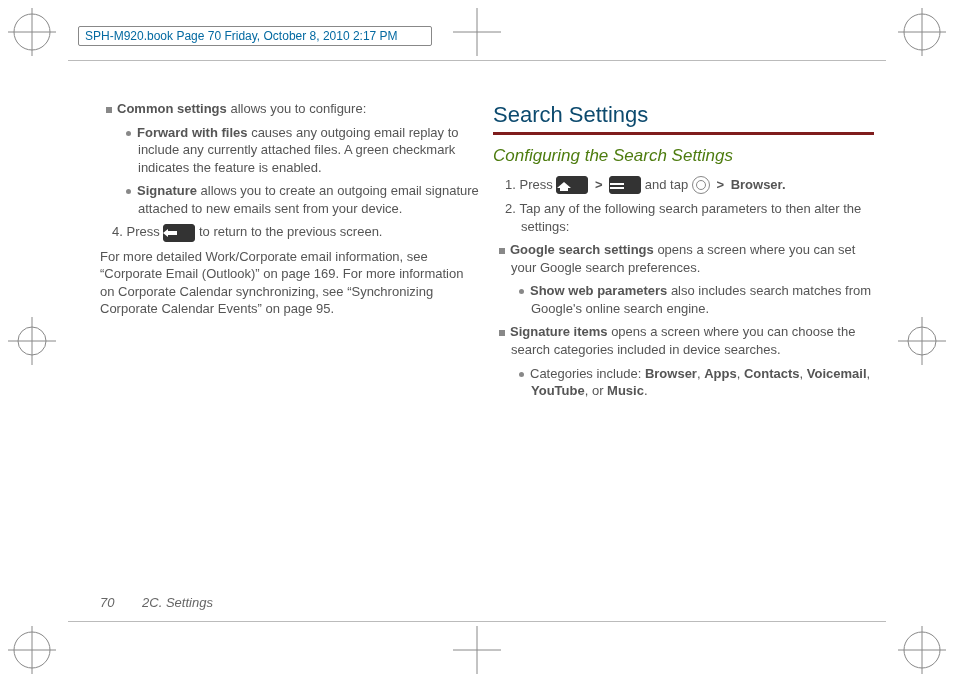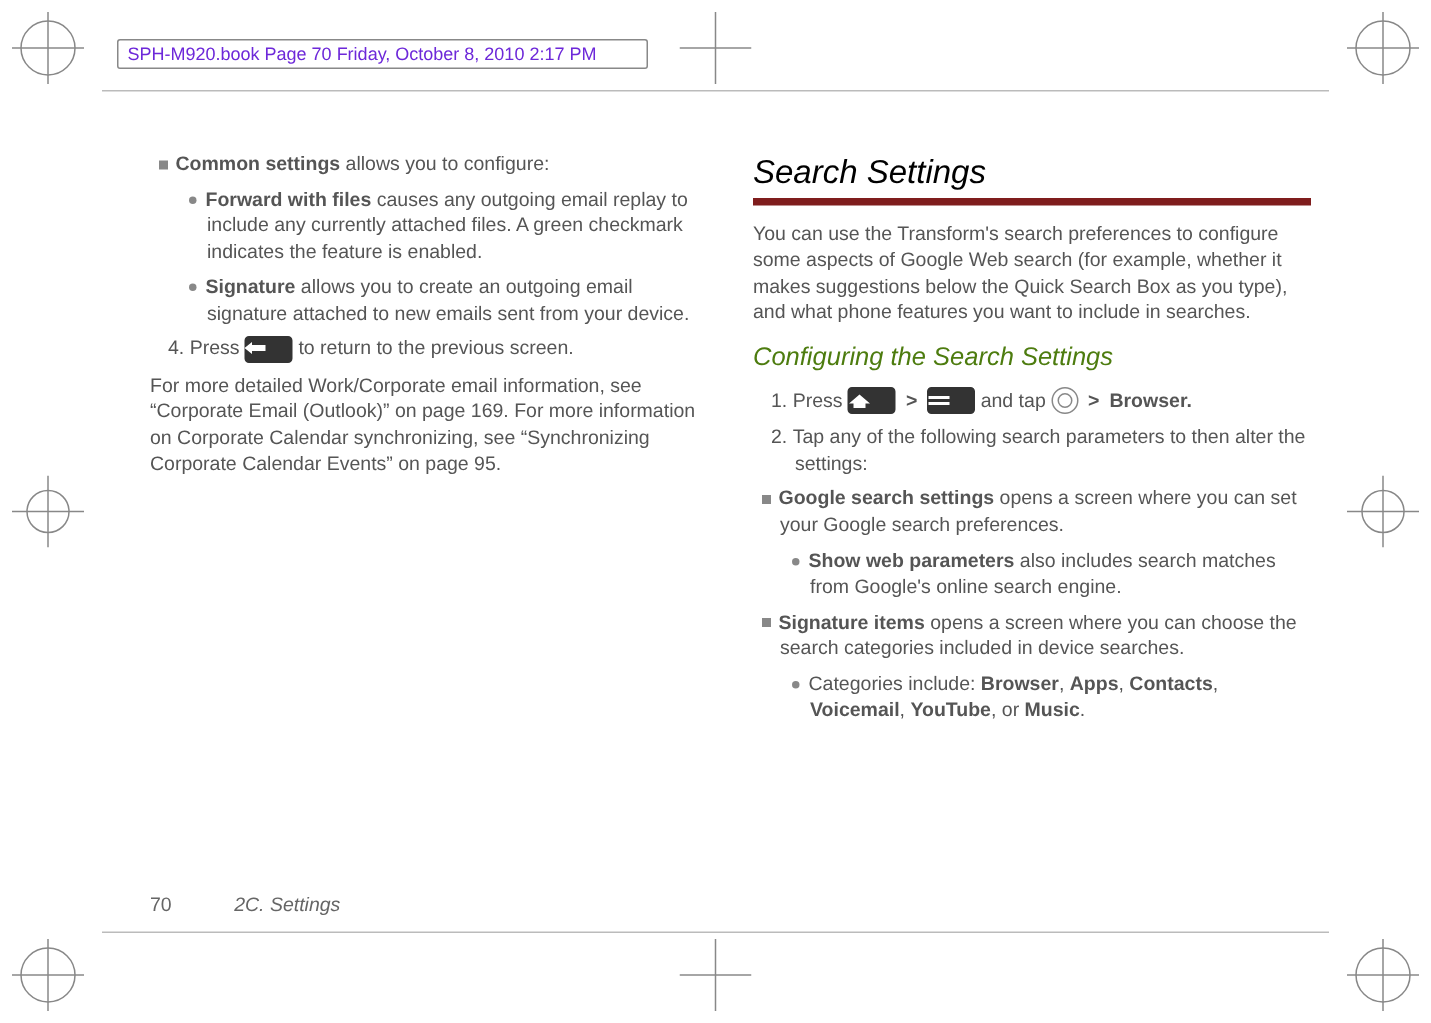--- a/index.html
+++ b/index.html
@@ -6,35 +6,35 @@
 .crop-mark{position:absolute;width:48px;height:48px}
 .crop-mark svg{width:100%;height:100%;stroke:#888;stroke-width:1;fill:none}
 .cm-tl{top:8px;left:8px}
 .cm-tr{top:8px;right:8px}
 .cm-bl{bottom:8px;left:8px}
 .cm-br{bottom:8px;right:8px}
 .cm-ml{top:50%;left:8px;transform:translateY(-50%)}
 .cm-mr{top:50%;right:8px;transform:translateY(-50%)}
 .cm-mt{top:8px;left:50%;transform:translateX(-50%)}
 .cm-mb{bottom:8px;left:50%;transform:translateX(-50%)}
-.header-bar{position:absolute;top:26px;left:78px;right:78px;border:1px solid #888;padding:2px 6px;font-size:12px;color:#6d28d9;border-radius:2px;display:inline-block;width:auto;max-width:340px}
+.header-bar{position:absolute;top:26px;left:78px;right:78px;border:1px solid #888;padding:2px 6px;font-size:12px;color:#0369a1;border-radius:2px;display:inline-block;width:auto;max-width:340px}
 .inner-frame{position:absolute;top:60px;left:68px;right:68px;bottom:60px;border-top:1px solid #bbb;border-bottom:1px solid #bbb}
-.page{position:absolute;top:100px;left:100px;right:80px;bottom:100px;display:flex;gap:30px}
+.page{position:absolute;top:100px;left:100px;right:80px;bottom:100px;display:flex;gap:12px}
 .col{flex:1;font-size:13px;line-height:1.35}
 .col p{margin:0 0 6px 0}
 .b{font-weight:bold}
 .sq{display:inline-block;width:6px;height:6px;background:#888;margin-right:5px;vertical-align:middle}
 .dot{display:inline-block;width:5px;height:5px;background:#888;border-radius:50%;margin-right:6px;vertical-align:middle}
 .ind1{padding-left:18px;text-indent:-12px}
 .ind2{padding-left:38px;text-indent:-12px}
 .ind-num{padding-left:28px;text-indent:-16px}
-h2.section{font-family:Arial,sans-serif;font-style:italic;font-weight:normal;font-size:22px;color:#000000;margin:0 0 10px 0;border-bottom:5px solid #7f1d1d;padding-bottom:2px}
+h2.section{font-family:Arial,sans-serif;font-weight:normal;font-size:22px;color:#0c4a6e;margin:0 0 10px 0;border-bottom:3px solid #7f1d1d;padding-bottom:2px}
 h3.subsection{font-family:Arial,sans-serif;font-style:italic;font-weight:normal;font-size:17px;color:#4d7c0f;margin:10px 0 8px 0}
 .footer{position:absolute;bottom:72px;left:100px;font-size:13px;color:#666}
-.footer .pn{margin-right:38px;}
+.footer .pn{margin-right:24px;font-style:italic}
 .footer .chap{font-style:italic}
 .icon-key{display:inline-block;vertical-align:middle;width:30px;height:16px;border:1px solid #333;border-radius:3px;background:#333;color:#fff;text-align:center;font-size:10px;line-height:16px;position:relative}
 .icon-key svg{width:20px;height:12px;vertical-align:middle}
 .icon-round{display:inline-block;vertical-align:middle;width:16px;height:16px;border:1px solid #888;border-radius:50%;position:relative}
 .icon-round::after{content:"";position:absolute;top:3px;left:3px;right:3px;bottom:3px;border:1px solid #888;border-radius:50%}
 .gt{margin:0 3px;font-weight:bold}
 </style>
 </head>
 <body>
 
@@ -90,21 +90,20 @@
       <span class="icon-key"><svg viewBox="0 0 20 12">
             <path d="M2 6 L7 2 L7 4 L16 4 L16 8 L7 8 L7 10 Z" fill="#fff"></path>
           </svg></span>
       <span> to return to the previous screen.</span>
     </p>
     <p>For more detailed Work/Corporate email information, see “Corporate Email (Outlook)” on page 169. For more information on Corporate Calendar synchronizing, see “Synchronizing Corporate Calendar Events” on page 95.</p>
   </div>
 
   <div class="col">
     <h2 class="section">Search Settings</h2>
-    <p>You can use the Transform's search preferences to configure some aspects of Google Web search (for example, whether it makes suggestions below the Quick Search Box as you type), and what phone features you want to include in searches.</p>
     <h3 class="subsection">Configuring the Search Settings</h3>
     <p class="ind-num">
       <span>1.</span>&nbsp;<span>Press </span>
       <span class="icon-key"><svg viewBox="0 0 20 12">
             <path d="M10 2 L17 8 L14 8 L14 11 L6 11 L6 8 L3 8 Z" fill="#fff"></path>
           </svg></span>
       <span class="gt">&gt;</span>
       <span class="icon-key"><svg viewBox="0 0 20 12">
             <rect x="3" y="3" width="14" height="2" fill="#fff"></rect>
             <rect x="3" y="7" width="14" height="2" fill="#fff"></rect>

